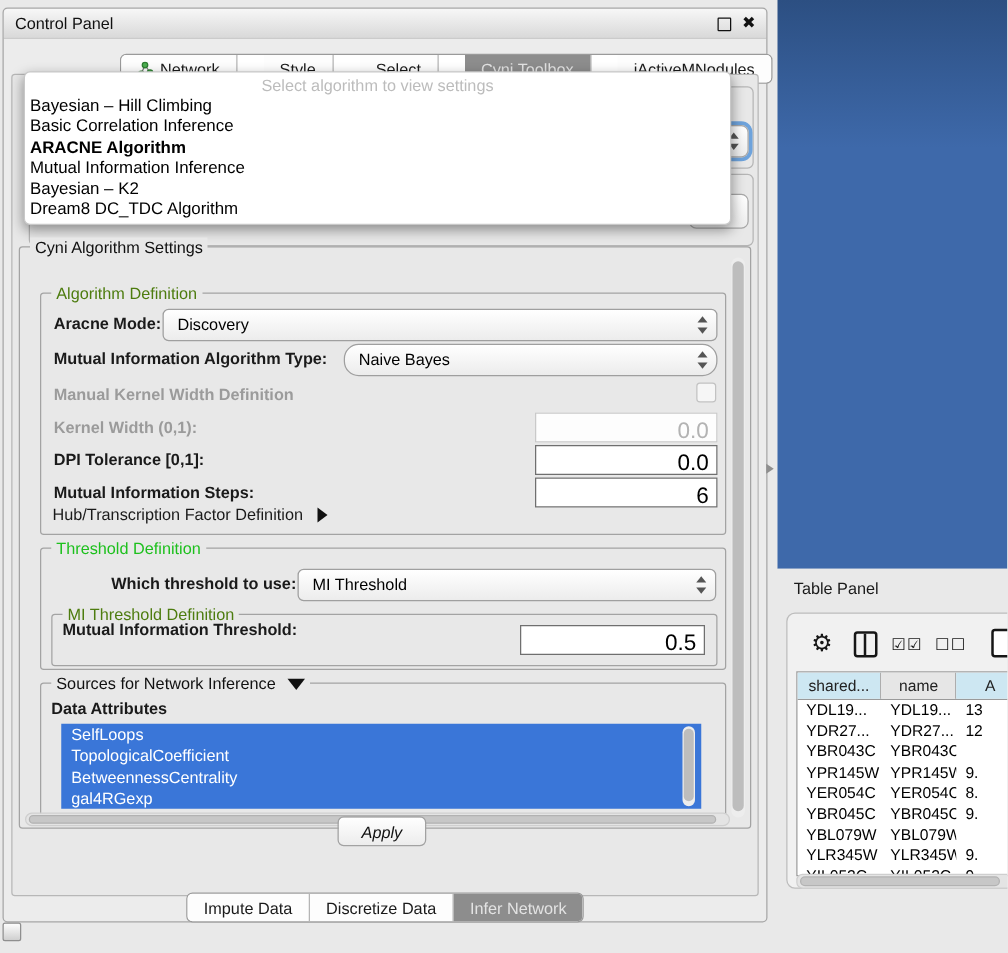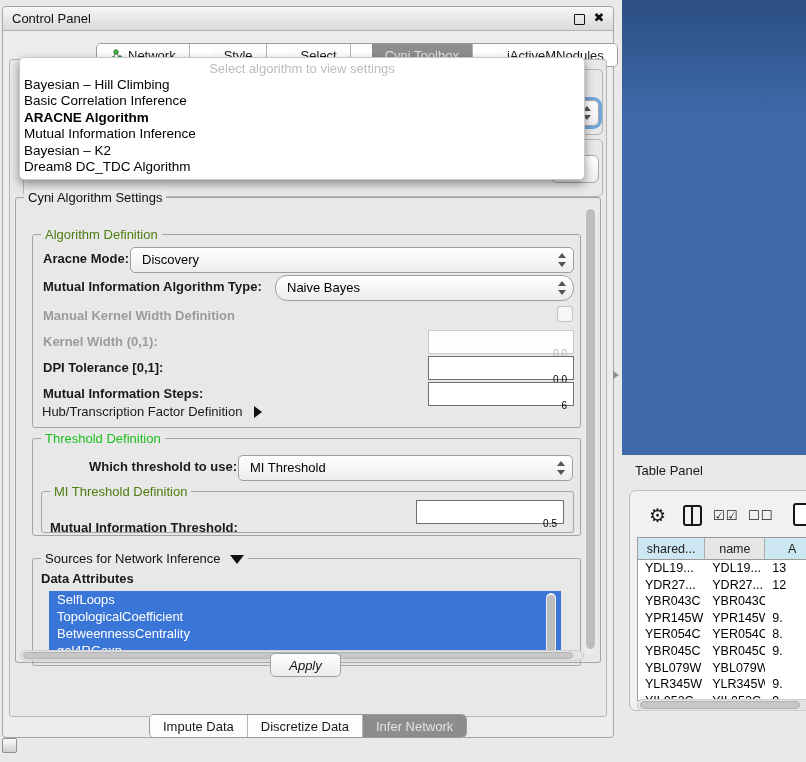--- a/index.html
+++ b/index.html
@@ -41,21 +41,21 @@
   .lbl.dis{color:#9b9b9b;}
   .plain{font-size:13px;color:#1a1a1a;white-space:nowrap;}
   
   .combo{background:linear-gradient(#ffffff,#ececec);border:1px solid #9f9f9f;border-radius:5px;height:24px;}
   .combo .val{position:absolute;left:11px;top:4px;font-size:13px;color:#000;}
   .arrows{position:absolute;right:7px;top:5px;width:8px;height:14px;}
   .arr-up{position:absolute;top:0;left:0;width:0;height:0;border-left:4px solid transparent;border-right:4px solid transparent;border-bottom:5px solid #555;}
   .arr-dn{position:absolute;bottom:0;left:0;width:0;height:0;border-left:4px solid transparent;border-right:4px solid transparent;border-top:5px solid #555;}
   
   .tf{background:#fff;border:1px solid #6f6f6f;height:22px;}
-  .tf .val{position:absolute;right:6px;top:17px;font-size:10px;color:#000;}
+  .tf .val{position:absolute;right:6px;top:3px;font-size:18px;color:#000;}
   .tf.dis{border-color:#c9c9c9;background:#fdfdfd;}
   .tf.dis .val{color:#b3b3b3;}
   .cb{width:14px;height:14px;border:1px solid #c2c2c2;border-radius:3px;background:#f6f6f6;}
   
   #attr-list{background:#3a76d8;overflow:hidden;}
   .attr-item{font-size:13px;color:#fff;line-height:17px;padding-left:8px;white-space:nowrap;}
   .vscroll{background:#ededed;border-radius:6px;}
   .vthumb{position:absolute;left:1px;right:1px;background:#bdbdbd;border-radius:6px;}
   .hscroll{background:#e4e4e4;border:1px solid #cfcfcf;border-radius:6px;}
   .hthumb{position:absolute;top:1px;bottom:1px;background:#c7c7c7;border-radius:6px;border:1px solid #b2b2b2;}
@@ -196,28 +196,28 @@
         <div class="abs combo" style="left:205px;top:16px;width:333px;">
           <span class="val">MI Threshold</span>
           <span class="arrows">
               <span class="arr-up"></span>
               <span class="arr-dn"></span>
             </span>
         </div>
 
         <div class="abs fieldset" style="left:8px;top:52px;width:531px;height:40px;">
           <span class="legend blue">MI Threshold Definition</span>
-          <div class="abs lbl" style="left:8px;top:28px;">Mutual Information Threshold:</div>
+          <div class="abs lbl" style="left:8px;top:4px;">Mutual Information Threshold:</div>
           <div class="abs tf" style="left:374px;top:8px;width:146px;">
             <span class="val">0.5</span>
           </div>
         </div>
       </div>
 
-      <div class="abs fieldset" style="left:16px;top:348px;width:547px;height:106px;margin-top:12px;">
+      <div class="abs fieldset" style="left:16px;top:348px;width:547px;height:106px;">
         <span class="legend">
           <span>Sources for Network Inference</span>
           <span style="display:inline-block;margin-left:6px;width:0;height:0;border-left:7px solid transparent;border-right:7px solid transparent;border-top:9px solid #111;vertical-align:-1px;"></span>
         </span>
         <div class="abs lbl" style="left:8px;top:12px;">Data Attributes</div>
         <div class="abs" id="attr-list" style="left:16px;top:32px;width:512px;height:68px;">
             <div class="attr-item">SelfLoops</div>
             <div class="attr-item">TopologicalCoefficient</div>
             <div class="attr-item">BetweennessCentrality</div>
             <div class="attr-item">gal4RGexp</div>

